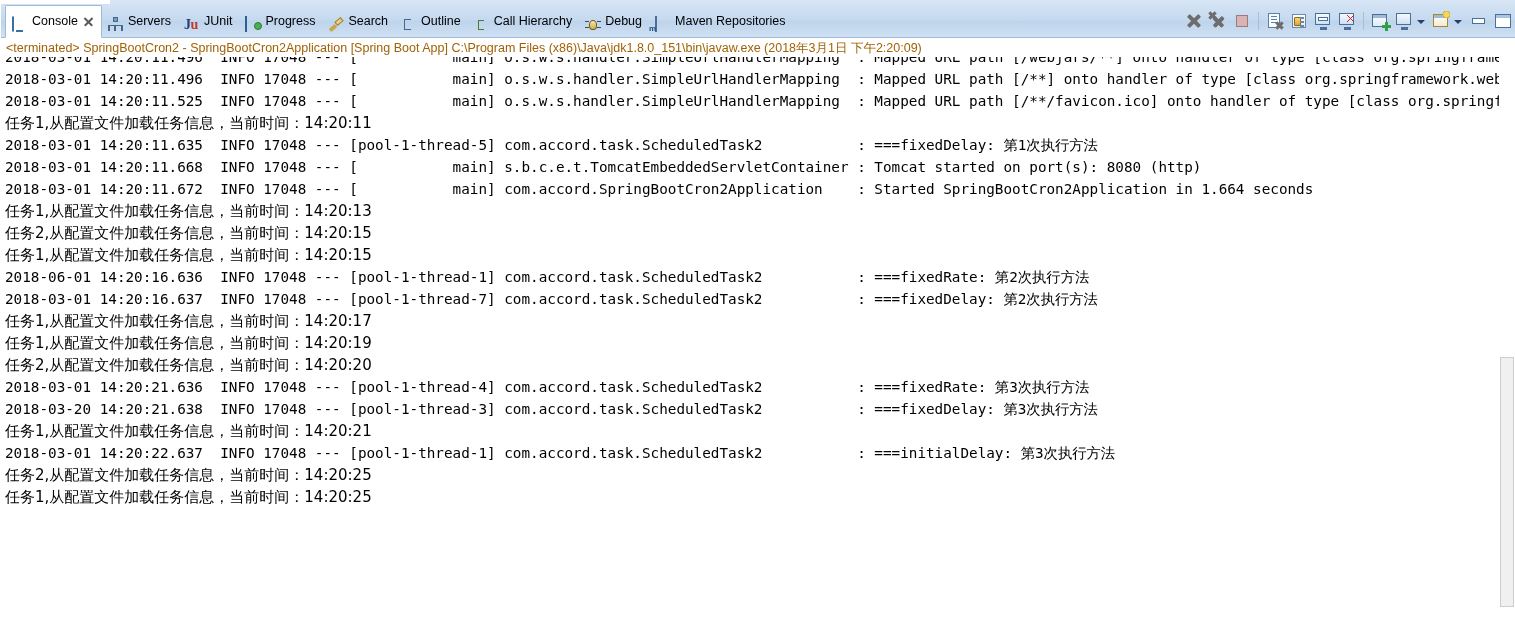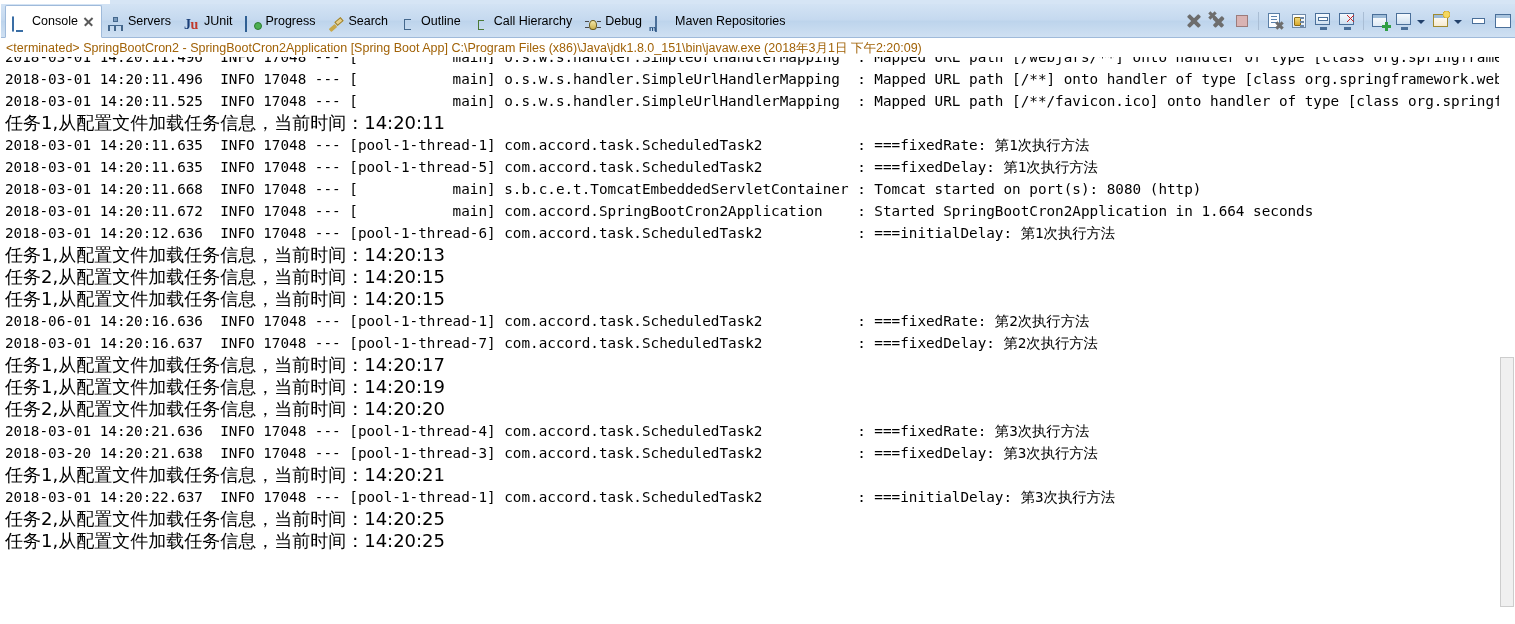--- a/index.html
+++ b/index.html
@@ -526,21 +526,21 @@
     height: 22px;
     line-height: 22px;
     white-space: pre;
     font-family: "DejaVu Sans Mono", "Liberation Mono", monospace;
     font-size: 14.3px;
     color: #000000;
     letter-spacing: 0px;
   }
   .line.cn {
     font-family: "DejaVu Sans", sans-serif;
-    font-size: 18px;
+    font-size: 15px;
   }
 
   
   .vscroll {
     position: absolute;
     right: 0; top: 57px;
     width: 16px; height: 567px;
     background: #ffffff;
   }
   .vscroll .thumb {
@@ -665,25 +665,23 @@
 <div class="launchbar">
   <div class="txt">&lt;terminated&gt; SpringBootCron2 - SpringBootCron2Application [Spring Boot App] C:\Program Files (x86)\Java\jdk1.8.0_151\bin\javaw.exe (2018年3月1日 下午2:20:09)</div>
 </div>
 
 <div class="console">
   <div class="console-inner" id="console-lines">
       <div class="line">2018-03-01 14:20:11.496  INFO 17048 --- [           main] o.s.w.s.handler.SimpleUrlHandlerMapping  : Mapped URL path [/webjars/**] onto handler of type [class org.springframework.web.servlet.resource.ResourceHttpRequestHandler]</div>
       <div class="line">2018-03-01 14:20:11.496  INFO 17048 --- [           main] o.s.w.s.handler.SimpleUrlHandlerMapping  : Mapped URL path [/**] onto handler of type [class org.springframework.web.servlet.resource.ResourceHttpRequestHandler]</div>
       <div class="line">2018-03-01 14:20:11.525  INFO 17048 --- [           main] o.s.w.s.handler.SimpleUrlHandlerMapping  : Mapped URL path [/**/favicon.ico] onto handler of type [class org.springframework.web.servlet.resource.ResourceHttpRequestHandler]</div>
       <div class="line cn">任务1,从配置文件加载任务信息，当前时间：14:20:11</div>
-      <div class="line">2018-03-01 14:20:11.635  INFO 17048 --- [pool-1-thread-1] com.accord.task.ScheduledTask2           : ===fixedRate: 第1次执行方法</div>
       <div class="line">2018-03-01 14:20:11.635  INFO 17048 --- [pool-1-thread-5] com.accord.task.ScheduledTask2           : ===fixedDelay: 第1次执行方法</div>
       <div class="line">2018-03-01 14:20:11.668  INFO 17048 --- [           main] s.b.c.e.t.TomcatEmbeddedServletContainer : Tomcat started on port(s): 8080 (http)</div>
       <div class="line">2018-03-01 14:20:11.672  INFO 17048 --- [           main] com.accord.SpringBootCron2Application    : Started SpringBootCron2Application in 1.664 seconds</div>
-      <div class="line">2018-03-01 14:20:12.636  INFO 17048 --- [pool-1-thread-6] com.accord.task.ScheduledTask2           : ===initialDelay: 第1次执行方法</div>
       <div class="line cn">任务1,从配置文件加载任务信息，当前时间：14:20:13</div>
       <div class="line cn">任务2,从配置文件加载任务信息，当前时间：14:20:15</div>
       <div class="line cn">任务1,从配置文件加载任务信息，当前时间：14:20:15</div>
       <div class="line">2018-06-01 14:20:16.636  INFO 17048 --- [pool-1-thread-1] com.accord.task.ScheduledTask2           : ===fixedRate: 第2次执行方法</div>
       <div class="line">2018-03-01 14:20:16.637  INFO 17048 --- [pool-1-thread-7] com.accord.task.ScheduledTask2           : ===fixedDelay: 第2次执行方法</div>
       <div class="line cn">任务1,从配置文件加载任务信息，当前时间：14:20:17</div>
       <div class="line cn">任务1,从配置文件加载任务信息，当前时间：14:20:19</div>
       <div class="line cn">任务2,从配置文件加载任务信息，当前时间：14:20:20</div>
       <div class="line">2018-03-01 14:20:21.636  INFO 17048 --- [pool-1-thread-4] com.accord.task.ScheduledTask2           : ===fixedRate: 第3次执行方法</div>
       <div class="line">2018-03-20 14:20:21.638  INFO 17048 --- [pool-1-thread-3] com.accord.task.ScheduledTask2           : ===fixedDelay: 第3次执行方法</div>

